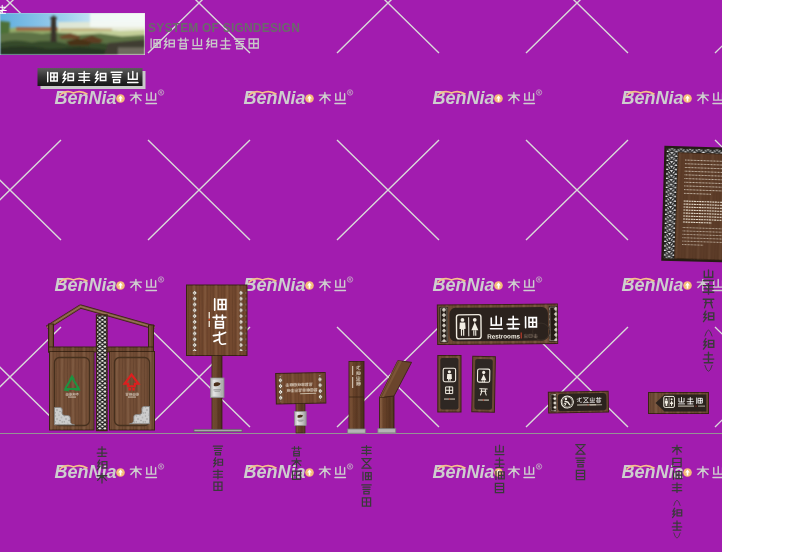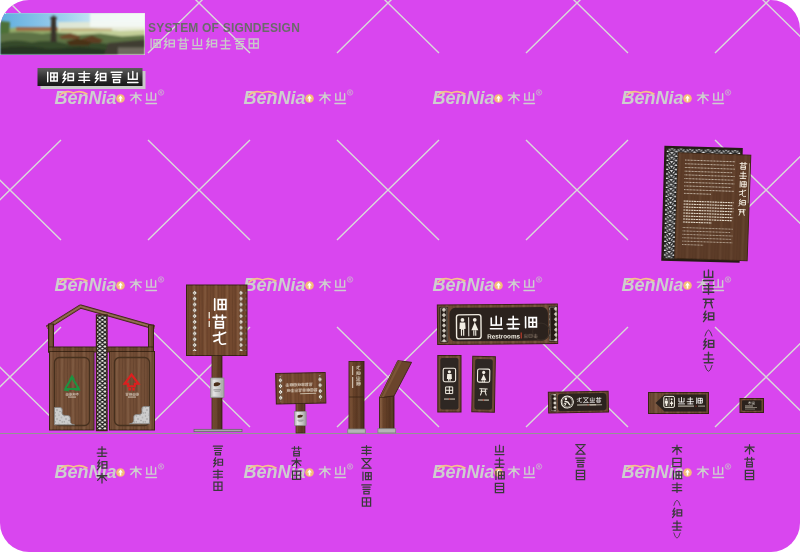--- a/index.html
+++ b/index.html
@@ -1,12 +1,12 @@
 <!DOCTYPE html>
-<html><head><meta charset="utf-8"><style>html,body{margin:0;padding:0;background:#fff;}#pg{position:relative;width:800px;height:552px;overflow:hidden;background:#d946ef;font-family:"Liberation Sans",sans-serif;border-radius:29px;}</style></head><body>
+<html><head><meta charset="utf-8"><style>html,body{margin:0;padding:0;background:#fff;}#pg{position:relative;width:722px;height:552px;overflow:hidden;background:#a21caf;font-family:"Liberation Sans",sans-serif;}</style></head><body>
 <div id="pg"><svg width="800" height="552" viewBox="0 0 800 552">
       <defs>
         <symbol id="g0" viewBox="0 0 10 10" overflow="visible">
           <path d="M1.5,1.5 H8.5 V8.5 H1.5 Z M1.5,5 H8.5" fill="none" stroke="currentColor" stroke-width="1.05" stroke-linecap="round"></path>
         </symbol>
         <symbol id="g1" viewBox="0 0 10 10" overflow="visible">
           <path d="M1.5,1 H8.5 V9 H1.5 Z M1.5,3.7 H8.5 M1.5,6.4 H8.5" fill="none" stroke="currentColor" stroke-width="1.05" stroke-linecap="round"></path>
         </symbol>
         <symbol id="g2" viewBox="0 0 10 10" overflow="visible">
           <path d="M5,1 V9 M2,3 H8 M1,6.2 H9 M1.8,9 H8.2" fill="none" stroke="currentColor" stroke-width="1.05" stroke-linecap="round"></path>

